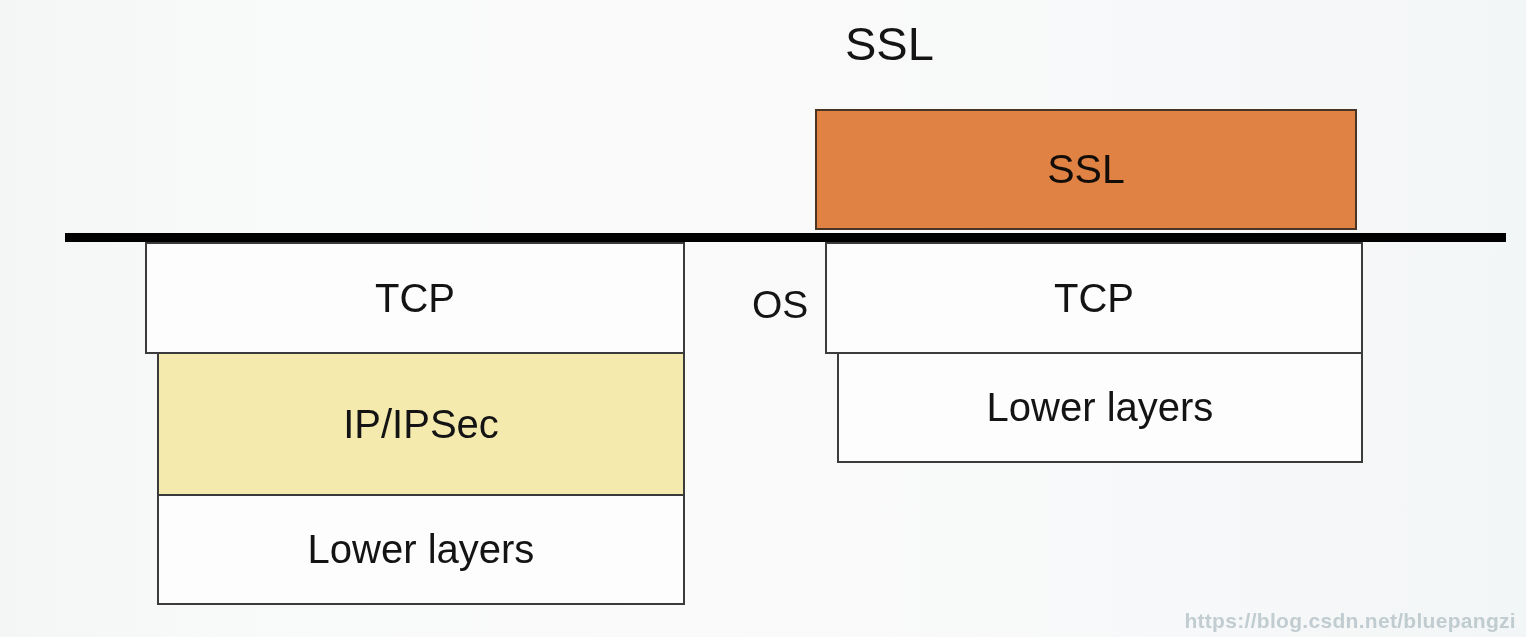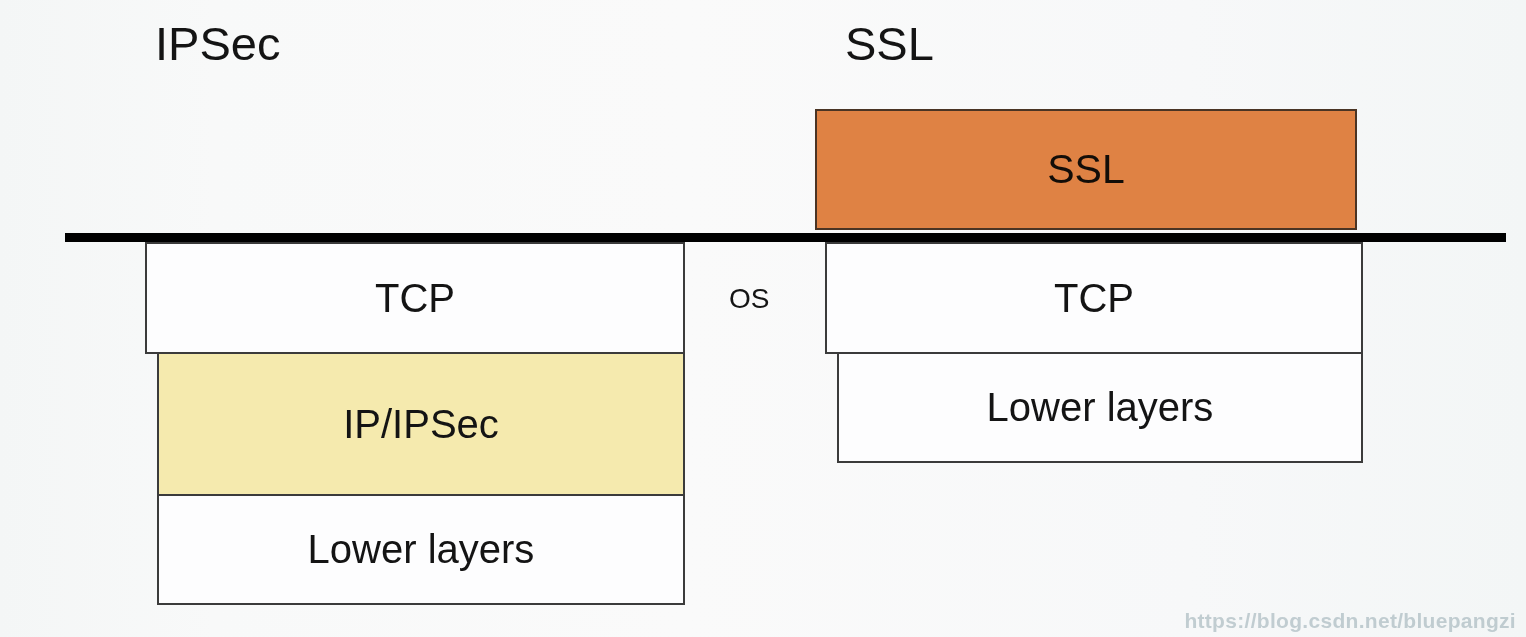--- a/index.html
+++ b/index.html
@@ -107,23 +107,23 @@
     align-items: center;
     justify-content: center;
     font-size: 41px;
     color: #120d08;
     white-space: nowrap;
   }
 
   
   #os-label {
     position: absolute;
-    left: 729px;
+    left: 752px;
     top: 283px;
-    font-size: 28px;
+    font-size: 39px;
     color: #141414;
     white-space: nowrap;
   }
 
   
   #watermark {
     position: absolute;
     right: 10px;
     bottom: 4px;
     font-size: 21px;
@@ -155,21 +155,20 @@
           <stop offset="100%" stop-color="#ffffff" stop-opacity="0.30"></stop>
         </linearGradient>
       </defs>
       <rect x="0" y="0" width="1526" height="637" fill="#ffffff"></rect>
       <rect x="0" y="0" width="1526" height="637" fill="url(#hexpat)"></rect>
       <rect x="0" y="0" width="1526" height="637" fill="url(#fadeH)"></rect>
     </svg>
   </div>
   <div class="bg-wash"></div>
 
-  <div class="column-title" id="title-ipsec">IPSec</div>
 
   <div class="column-title" id="title-ssl">SSL</div>
 
   <div id="ssl-banner">
     <span>SSL</span>
   </div>
 
   <div class="os-line"></div>
 
   <div id="os-label">OS</div>

